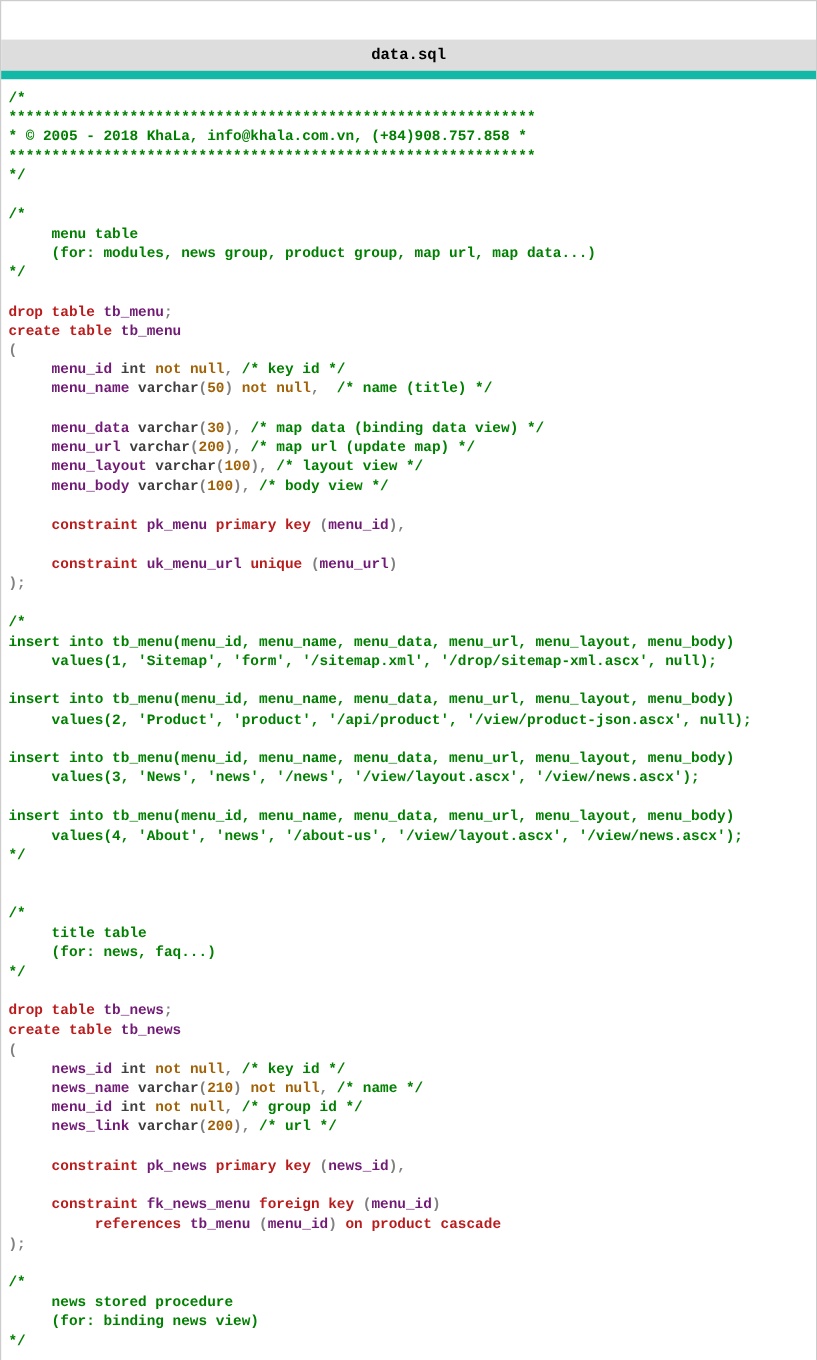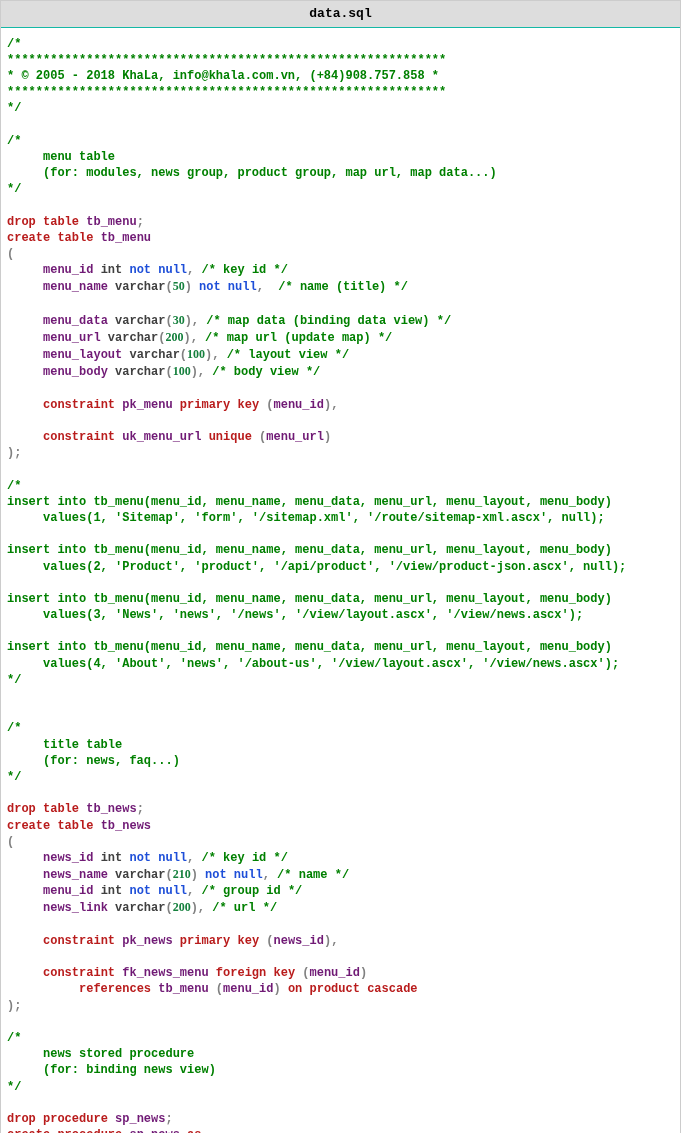--- a/index.html
+++ b/index.html
@@ -9,41 +9,42 @@
     line-height: 1.35;
     background: #fff;
   }
   .window {
     width: 681px;
     border: 1px solid #ccc;
     background: #fff;
   }
   .titlebar {
     background: #ddd;
-    border-bottom: 1px solid #14b8a6;
+    border-bottom: 7px solid #14b8a6;
     text-align: center;
     font-weight: bold;
     padding: 4px 0;
     font-size: 13px;
     color: #000;
+    margin-top: 32px;
   }
   .code {
     padding: 8px 6px 10px 6px;
     white-space: pre;
     font-weight: bold;
     color: #808080;
     overflow: hidden;
   }
   .cm { color: #008000; }
   .kw { color: #b91c1c; }
   .tp { color: #404040; }
   .id { color: #701a75; }
-  .nu { color: #15803d; font-family: Liberation Serif, serif; }
+  .nu { color: #a16207; }
   .pn { color: #808080; }
-  .nn { color: #1d4ed8; text-align: right; }
+  .nn { color: #a16207; text-align: right; }
 </style>
 </head>
 <body>
 
 <div class="window">
   <div class="titlebar">data.sql</div>
   <div class="code"><span class="cm"><span>/*</span>
 <span>*************************************************************</span>
 <span>* © 2005 - 2018 KhaLa, info@khala.com.vn, (+84)908.757.858 *</span>
 <span>*************************************************************</span>
@@ -65,21 +66,21 @@
      <span class="id">menu_layout</span> <span class="tp">varchar</span><span class="pn">(</span><span class="nu">100</span><span class="pn">)</span><span class="pn">,</span> <span class="cm">/* layout view */</span>
      <span class="id">menu_body</span> <span class="tp">varchar</span><span class="pn">(</span><span class="nu">100</span><span class="pn">)</span><span class="pn">,</span> <span class="cm">/* body view */</span>
 
      <span class="kw">constraint</span> <span class="id">pk_menu</span> <span class="kw">primary</span> <span class="kw">key</span> <span class="pn">(</span><span class="id">menu_id</span><span class="pn">)</span><span class="pn">,</span>
 
      <span class="kw">constraint</span> <span class="id">uk_menu_url</span> <span class="kw">unique</span> <span class="pn">(</span><span class="id">menu_url</span><span class="pn">)</span>
 <span class="pn">);</span>
 
 <span class="cm"><span>/*</span>
 <span>insert into tb_menu(menu_id, menu_name, menu_data, menu_url, menu_layout, menu_body)</span>
-<span>     values(1, 'Sitemap', 'form', '/sitemap.xml', '/route/sitemap-xml.ascx', null);</span>
+<span>     values(1, 'Sitemap', 'form', '/sitemap.xml', '/drop/sitemap-xml.ascx', null);</span>
 <span></span>
 <span>insert into tb_menu(menu_id, menu_name, menu_data, menu_url, menu_layout, menu_body)</span>
 <span>     values(2, 'Product', 'product', '/api/product', '/view/product-json.ascx', null);</span>
 <span></span>
 <span>insert into tb_menu(menu_id, menu_name, menu_data, menu_url, menu_layout, menu_body)</span>
 <span>     values(3, 'News', 'news', '/news', '/view/layout.ascx', '/view/news.ascx');</span>
 <span></span>
 <span>insert into tb_menu(menu_id, menu_name, menu_data, menu_url, menu_layout, menu_body)</span>
 <span>     values(4, 'About', 'news', '/about-us', '/view/layout.ascx', '/view/news.ascx');</span>
 <span>*/</span></span>

